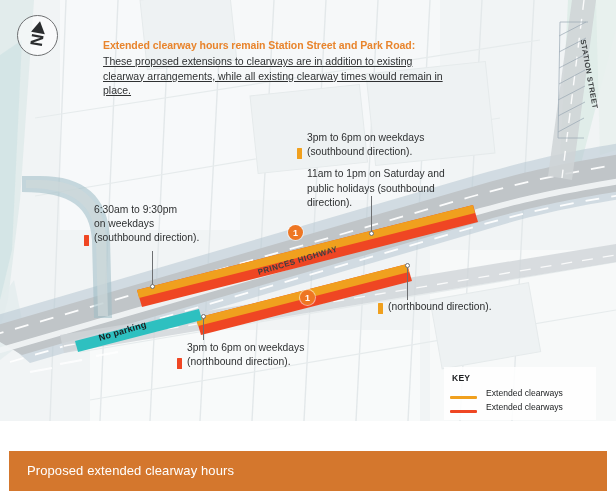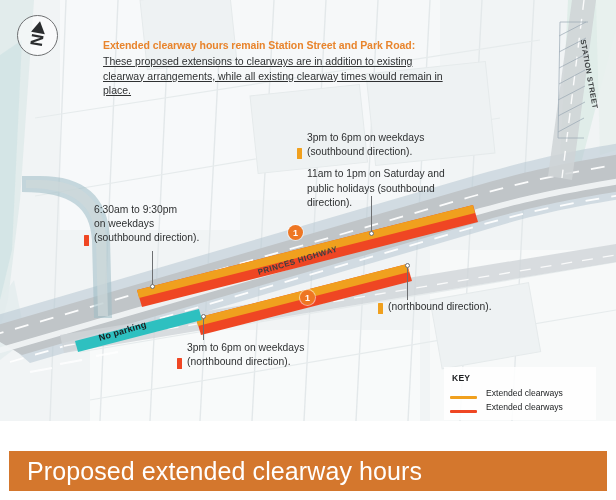--- a/index.html
+++ b/index.html
@@ -106,21 +106,21 @@
   }
   .legend-label{font-size:8.6px; color:#1b1d1f; line-height:11px;}
 
   
   #banner{
     position:absolute; left:9px; top:451px; width:598px; height:40px;
     background:#d4772d;
     display:flex; align-items:center;
   }
   #banner-title{
-    color:#ffffff; font-size:25px; font-weight:normal;
+    color:#ffffff; font-size:13px; font-weight:normal;
     margin:0 0 0 18px; letter-spacing:0.1px; line-height:22px;
   }
 </style>
 </head>
 <body>
 
 <div id="map-figure">
 
   <svg id="map-svg" viewBox="0 0 616 421" preserveAspectRatio="none">
     <defs>

